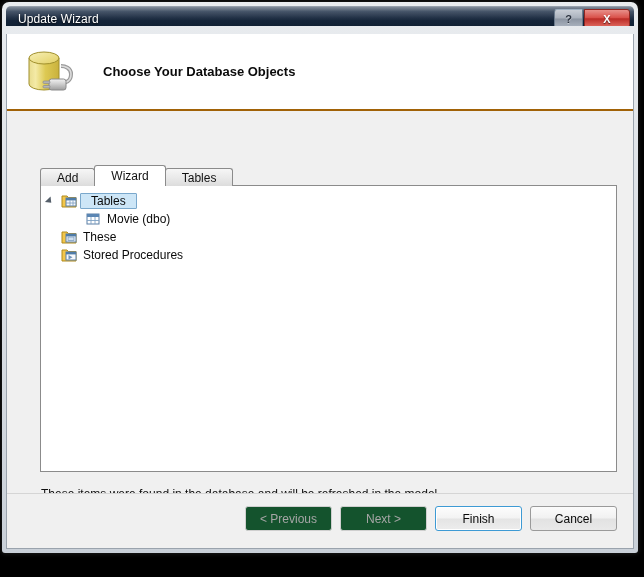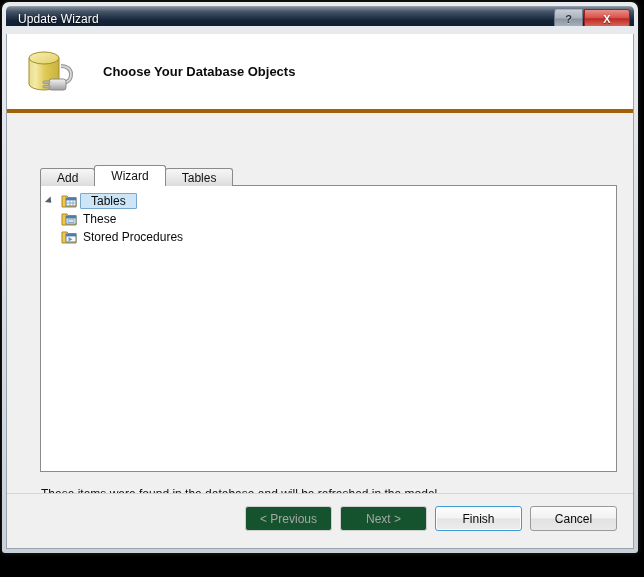--- a/index.html
+++ b/index.html
@@ -117,21 +117,21 @@
     overflow: hidden;
   }
 
   .header-band {
     position: absolute;
     left: 0;
     top: 0;
     width: 100%;
     height: 75px;
     background: #ffffff;
-    border-bottom: 4px solid #a16207;
+    border-bottom: 2px solid #a16207;
   }
 
   .db-icon {
     position: absolute;
     left: 14px;
     top: 12px;
     width: 62px;
     height: 56px;
   }
 
@@ -355,20 +355,30 @@
             <path d="M1 3 h5 l1.4 1.6 H15 V14 H1 Z" fill="#f3c64a" stroke="#b08a1c" stroke-width="1"></path>
             <rect x="5" y="5" width="10" height="8" fill="#f6f9fd" stroke="#5a7fa6" stroke-width="1"></rect>
             <rect x="5" y="5" width="10" height="2.4" fill="#4f7ca8"></rect>
             <line x1="9" y1="7.4" x2="9" y2="13" stroke="#7c9cbd" stroke-width="0.8"></line>
             <line x1="12" y1="7.4" x2="12" y2="13" stroke="#7c9cbd" stroke-width="0.8"></line>
             <line x1="5" y1="10" x2="15" y2="10" stroke="#7c9cbd" stroke-width="0.8"></line>
           </svg>
           <span class="node-label selected">Tables</span>
         </div>
 
+        <div class="tree-row level1">
+          <svg class="node-icon" viewBox="0 0 16 16">
+            <rect x="2" y="3" width="12" height="10" fill="#ffffff" stroke="#5a7fa6" stroke-width="1"></rect>
+            <rect x="2" y="3" width="12" height="3" fill="#5b86b3"></rect>
+            <line x1="6" y1="6" x2="6" y2="13" stroke="#7fa2c4" stroke-width="0.9"></line>
+            <line x1="10" y1="6" x2="10" y2="13" stroke="#7fa2c4" stroke-width="0.9"></line>
+            <line x1="2" y1="9.5" x2="14" y2="9.5" stroke="#7fa2c4" stroke-width="0.9"></line>
+          </svg>
+          <span class="node-label">Movie (dbo)</span>
+        </div>
 
         <div class="tree-row level0">
           <svg class="node-icon" viewBox="0 0 16 16">
             <path d="M1 3 h5 l1.4 1.6 H15 V14 H1 Z" fill="#f3c64a" stroke="#b08a1c" stroke-width="1"></path>
             <rect x="5" y="5" width="10" height="8" fill="#f6f9fd" stroke="#5a7fa6" stroke-width="1"></rect>
             <rect x="5" y="5" width="10" height="2.4" fill="#4f7ca8"></rect>
             <rect x="7" y="8" width="6" height="3.4" fill="#cfe0ef" stroke="#7c9cbd" stroke-width="0.8"></rect>
           </svg>
           <span class="node-label">These</span>
         </div>

